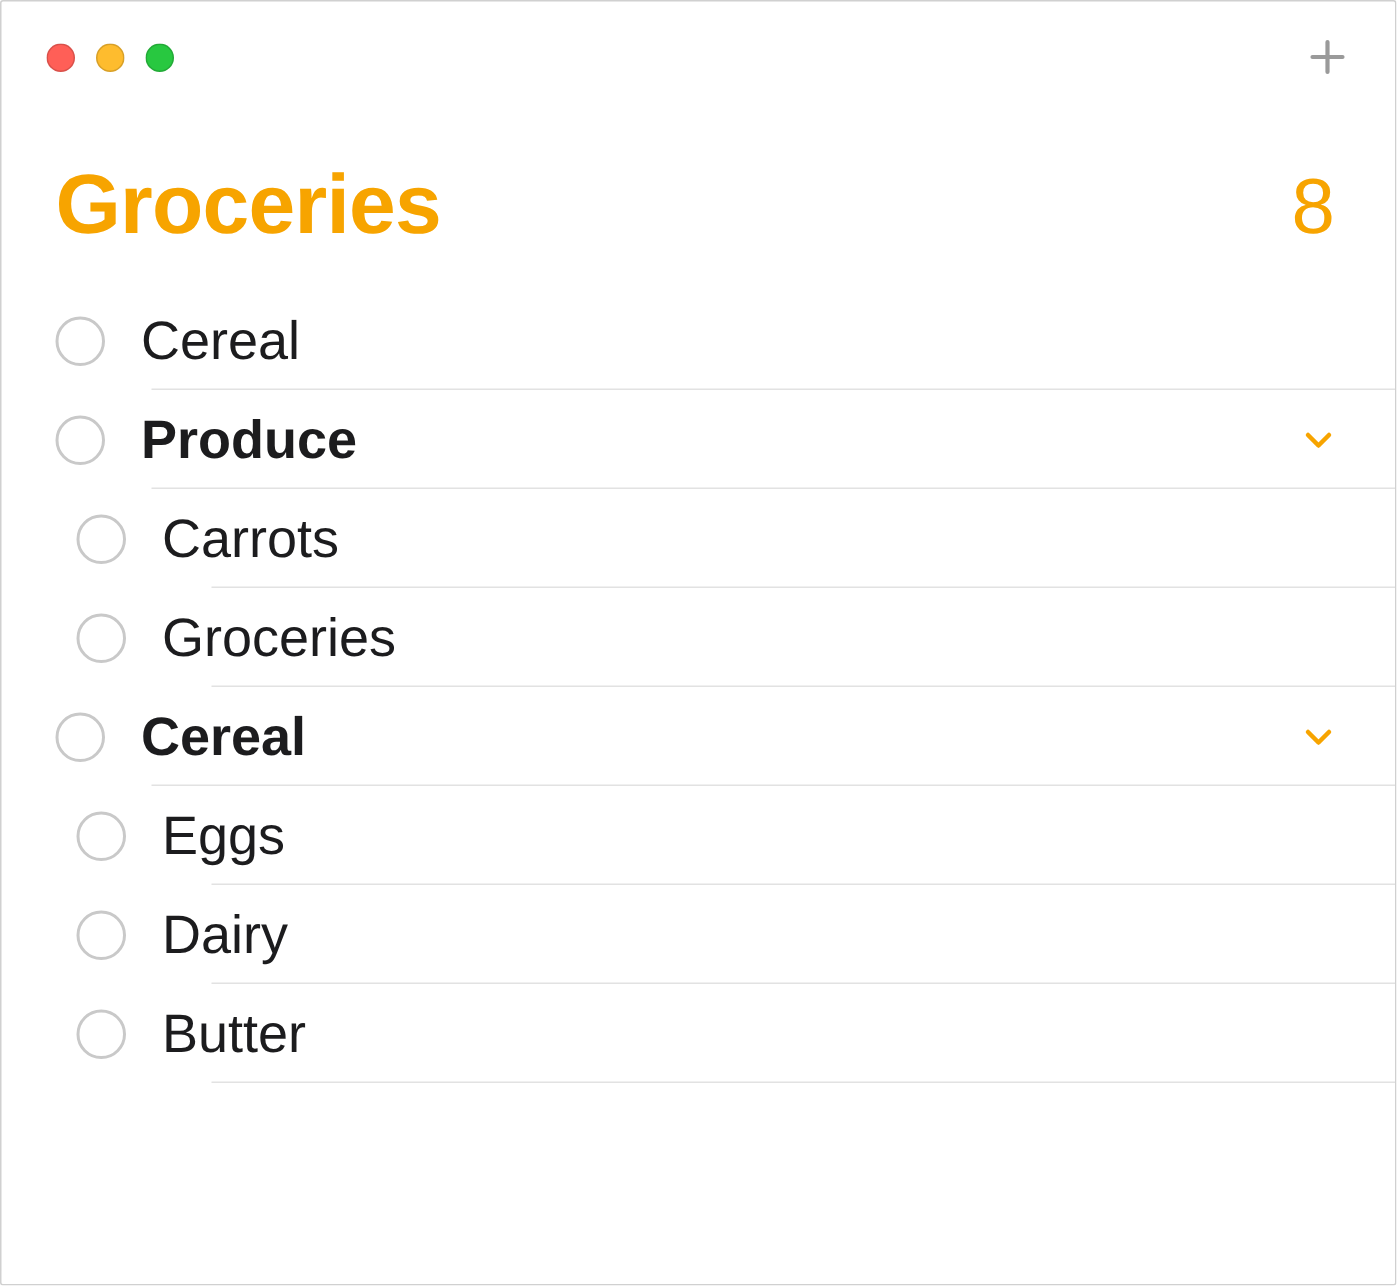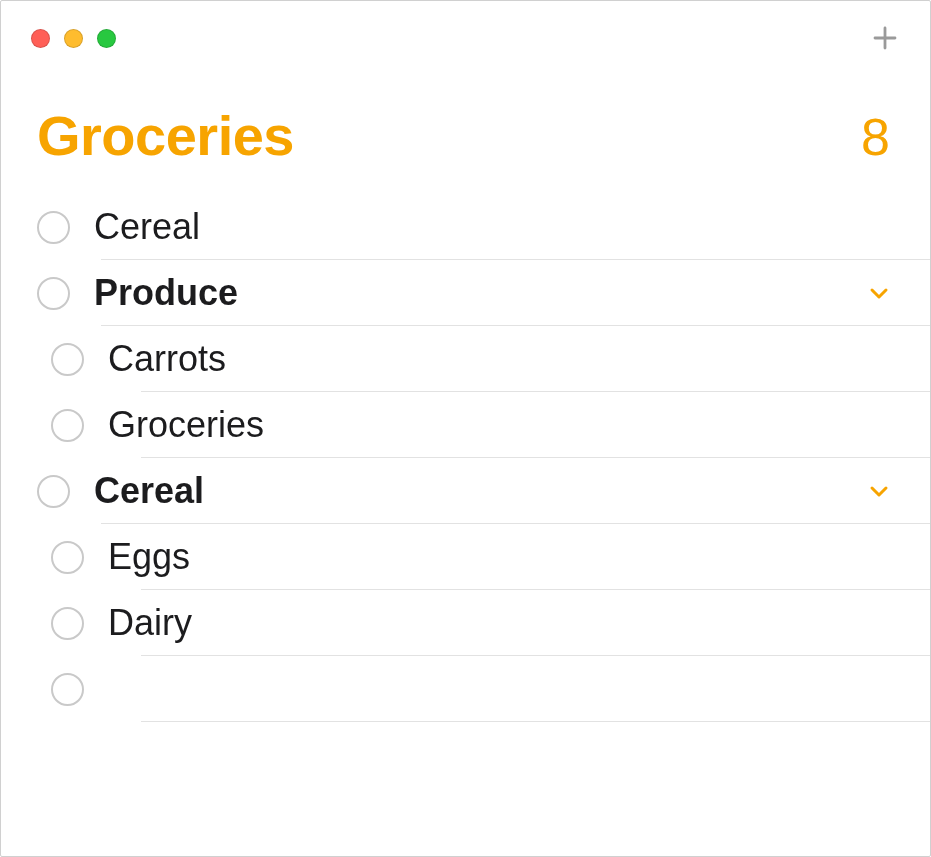--- a/index.html
+++ b/index.html
@@ -197,18 +197,19 @@
     </div>
 
     <div class="row level1">
       <div class="circle"></div>
       <div class="label">Dairy</div>
       <div class="sep"></div>
     </div>
 
     <div class="row level1">
       <div class="circle"></div>
+      <div class="label">Butter</div>
       <div class="sep"></div>
     </div>
 
   </div>
 
 </div>
 
 </body></html>

